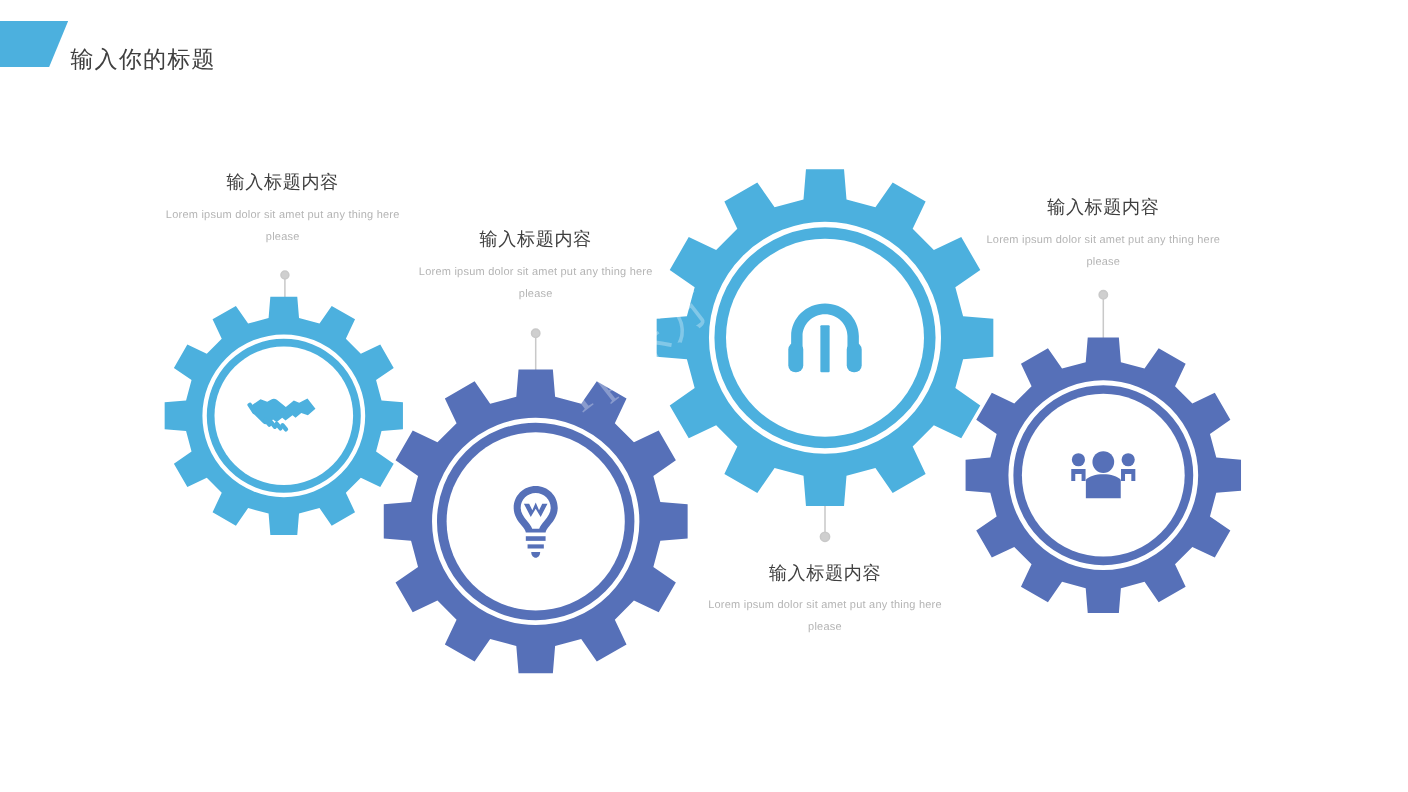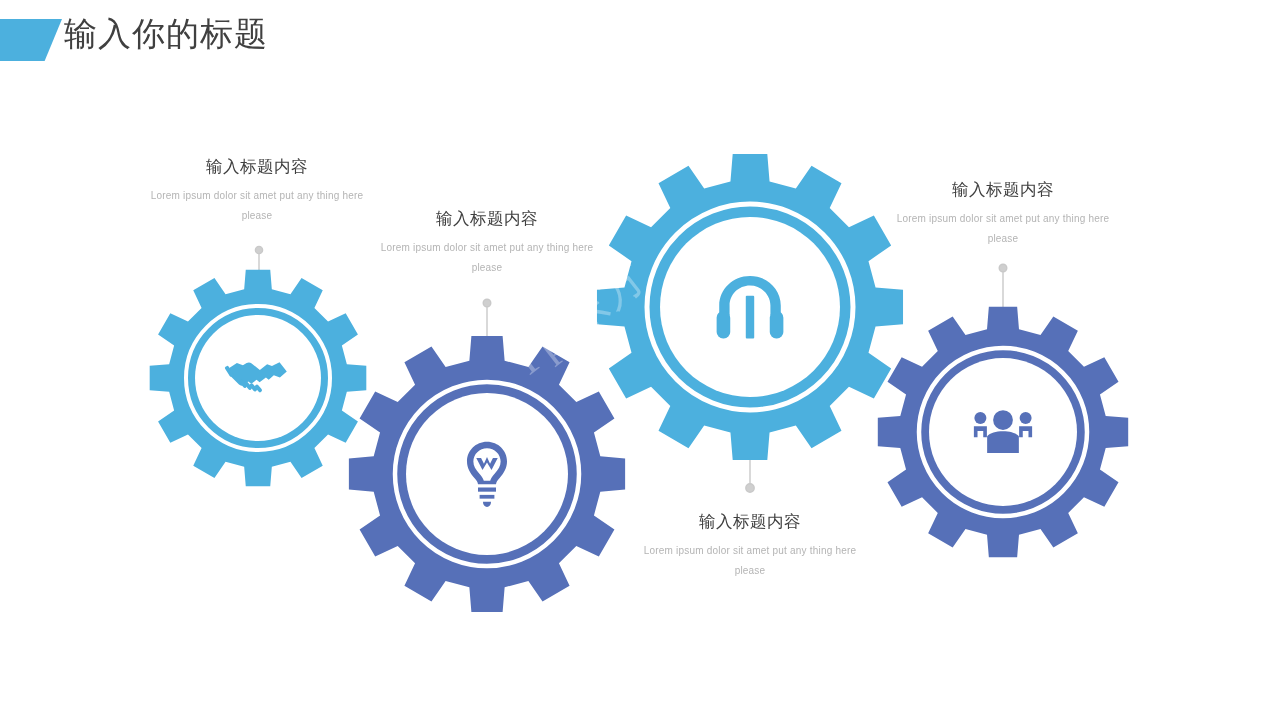--- a/index.html
+++ b/index.html
@@ -37,24 +37,24 @@
     left: 0;
     top: 19px;
     width: 62px;
     height: 42px;
     background: #4cb0de;
     clip-path: polygon(0 0, 100% 0, 72% 100%, 0 100%);
   }
   .header-title {
     position: absolute;
     left: 64px;
-    top: 13px;
+    top: 34px;
     height: 42px;
     line-height: 42px;
-    font-size: 33px;
+    font-size: 21px;
     color: #404040;
     letter-spacing: 1px;
     font-weight: 400;
     white-space: nowrap;
   }
 
   
   .stage {
     position: absolute;
     left: 0; top: 0;

